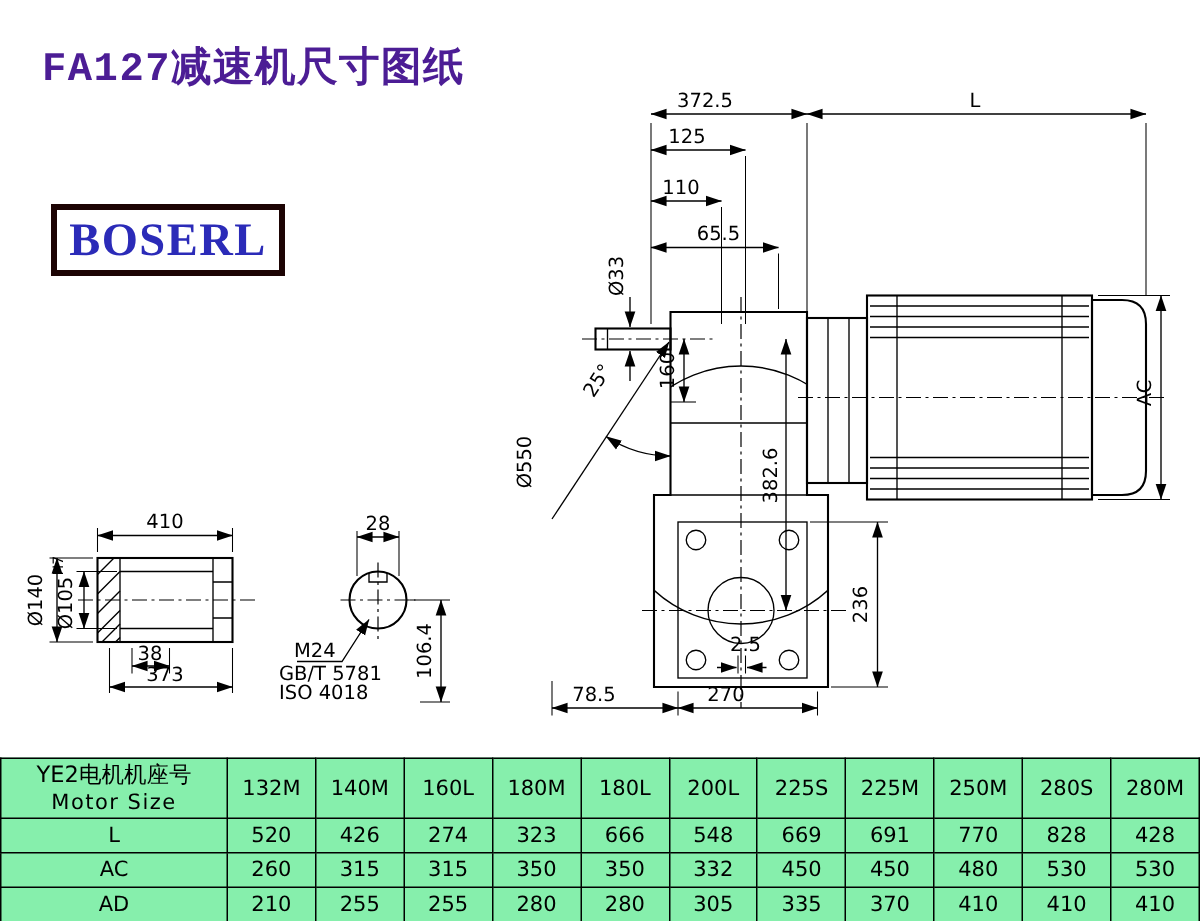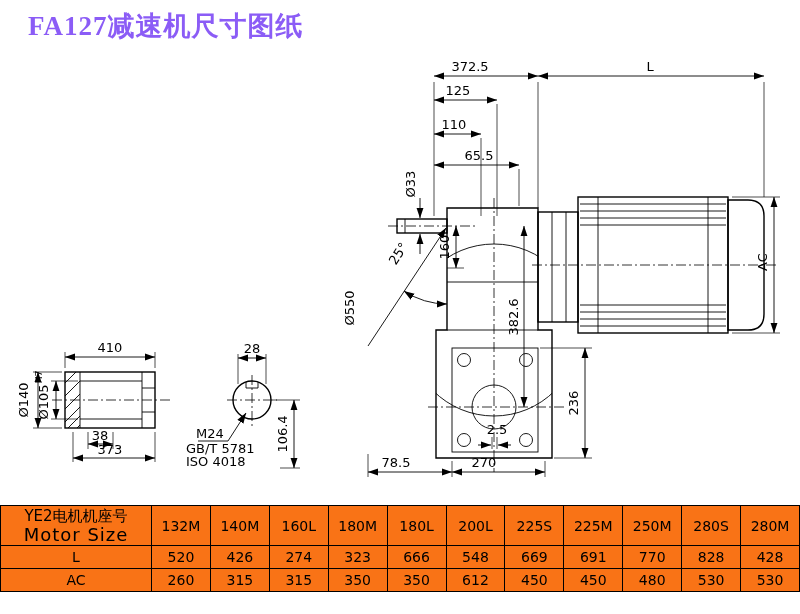--- a/index.html
+++ b/index.html
@@ -1,33 +1,33 @@
 <!DOCTYPE html>
 <html><head>
 <meta charset="utf-8">
 <style>
   html,body{margin:0;padding:0;background:#fff}
   .page{position:relative;width:800px;height:614px;background:#fff;overflow:hidden;font-family:"DejaVu Sans",sans-serif;color:#000}
-  .title{position:absolute;left:28px;top:8px;font-family:Liberation Serif, serif;font-weight:bold;font-size:27px;letter-spacing:1px;color:#8b5cf6;white-space:nowrap}
+  .title{position:absolute;left:28px;top:26px;font-family:Liberation Mono, monospace;font-weight:bold;font-size:27px;letter-spacing:1px;color:#4c1d95;white-space:nowrap}
   .logo{position:absolute;left:34px;top:136px;width:148px;height:40px;border:4px solid #1d0404;background:#fff;display:flex;align-items:center;justify-content:center;font-family:"Liberation Serif",serif;font-weight:bold;font-size:31px;color:#2b2bb8;letter-spacing:1px}
   svg.drawing{position:absolute;left:0;top:0}
   .ol{fill:none;stroke:#000;stroke-width:1.4}
   .thin{fill:none;stroke:#000;stroke-width:0.9}
   .ext{stroke:#000;stroke-width:0.7}
   .dim{fill:none;stroke:#000;stroke-width:0.9}
   .cl{stroke:#000;stroke-width:0.8;stroke-dasharray:10 3 2 3;fill:none}
   .dt{font-family:"DejaVu Sans",sans-serif;font-size:13px;fill:#000;text-anchor:middle}
   .dts{text-anchor:start}
   .dtsup{font-size:9.5px}
-  table.spec{position:absolute;left:0;top:505px;width:800px;border-collapse:collapse;table-layout:fixed;background:#f97316;font-family:"DejaVu Sans",sans-serif;font-size:14px;color:#000}
+  table.spec{position:absolute;left:0;top:505px;width:800px;border-collapse:collapse;table-layout:fixed;background:#86efac;font-family:"DejaVu Sans",sans-serif;font-size:14px;color:#000}
   .spec th,.spec td{border:1px solid #000;text-align:center;vertical-align:middle;padding:0;height:22px;font-weight:normal}
   .spec thead th{height:39px}
   .spec .c0{width:150px}
   .spec .hcn{font-size:15px;line-height:19px}
-  .spec .hen{font-size:18px;letter-spacing:1px;line-height:18px}
+  .spec .hen{font-size:14px;letter-spacing:1px;line-height:18px}
 </style>
 </head>
 <body>
 
 <div class="page">
 
   <svg class="drawing" width="800" height="505" viewBox="0 0 800 505">
     <defs>
       <marker id="arr" viewBox="0 0 10 8" markerWidth="12" markerHeight="9.6" refX="9.6" refY="4" orient="auto-start-reverse">
         <path d="M0,0.7 L9.8,4 L0,7.3 Z" fill="#000"></path>
@@ -195,20 +195,21 @@
       <text class="dt" x="110" y="454">373</text>
       <text class="dt" x="252" y="353">28</text>
       <text class="dt dts" x="196" y="438">M24</text>
       <text class="dt dts" x="186" y="453">GB/T 5781</text>
       <text class="dt dts" x="186" y="466">ISO 4018</text>
       <text class="dt" x="287" y="434" transform="rotate(-90 287 434)">106.4</text>
     </g>
   </svg>
 
   <div class="title">FA127减速机尺寸图纸</div>
+  <div class="logo">BOSERL</div>
 
   <table class="spec">
     <thead>
       <tr>
         <th class="c0">
           <div class="hcn">YE2电机机座号</div>
           <div class="hen">Motor Size</div>
         </th>
 
       <th>132M</th>
@@ -240,23 +241,37 @@
           <td>828</td>
           <td>428</td>
         </tr>
         <tr>
           <td>AC</td>
           <td>260</td>
           <td>315</td>
           <td>315</td>
           <td>350</td>
           <td>350</td>
-          <td>612</td>
+          <td>332</td>
           <td>450</td>
           <td>450</td>
           <td>480</td>
           <td>530</td>
           <td>530</td>
         </tr>
+        <tr>
+          <td>AD</td>
+          <td>210</td>
+          <td>255</td>
+          <td>255</td>
+          <td>280</td>
+          <td>280</td>
+          <td>305</td>
+          <td>335</td>
+          <td>370</td>
+          <td>410</td>
+          <td>410</td>
+          <td>410</td>
+        </tr>
       </tbody>
   </table>
 
 </div>
 
 </body></html>

